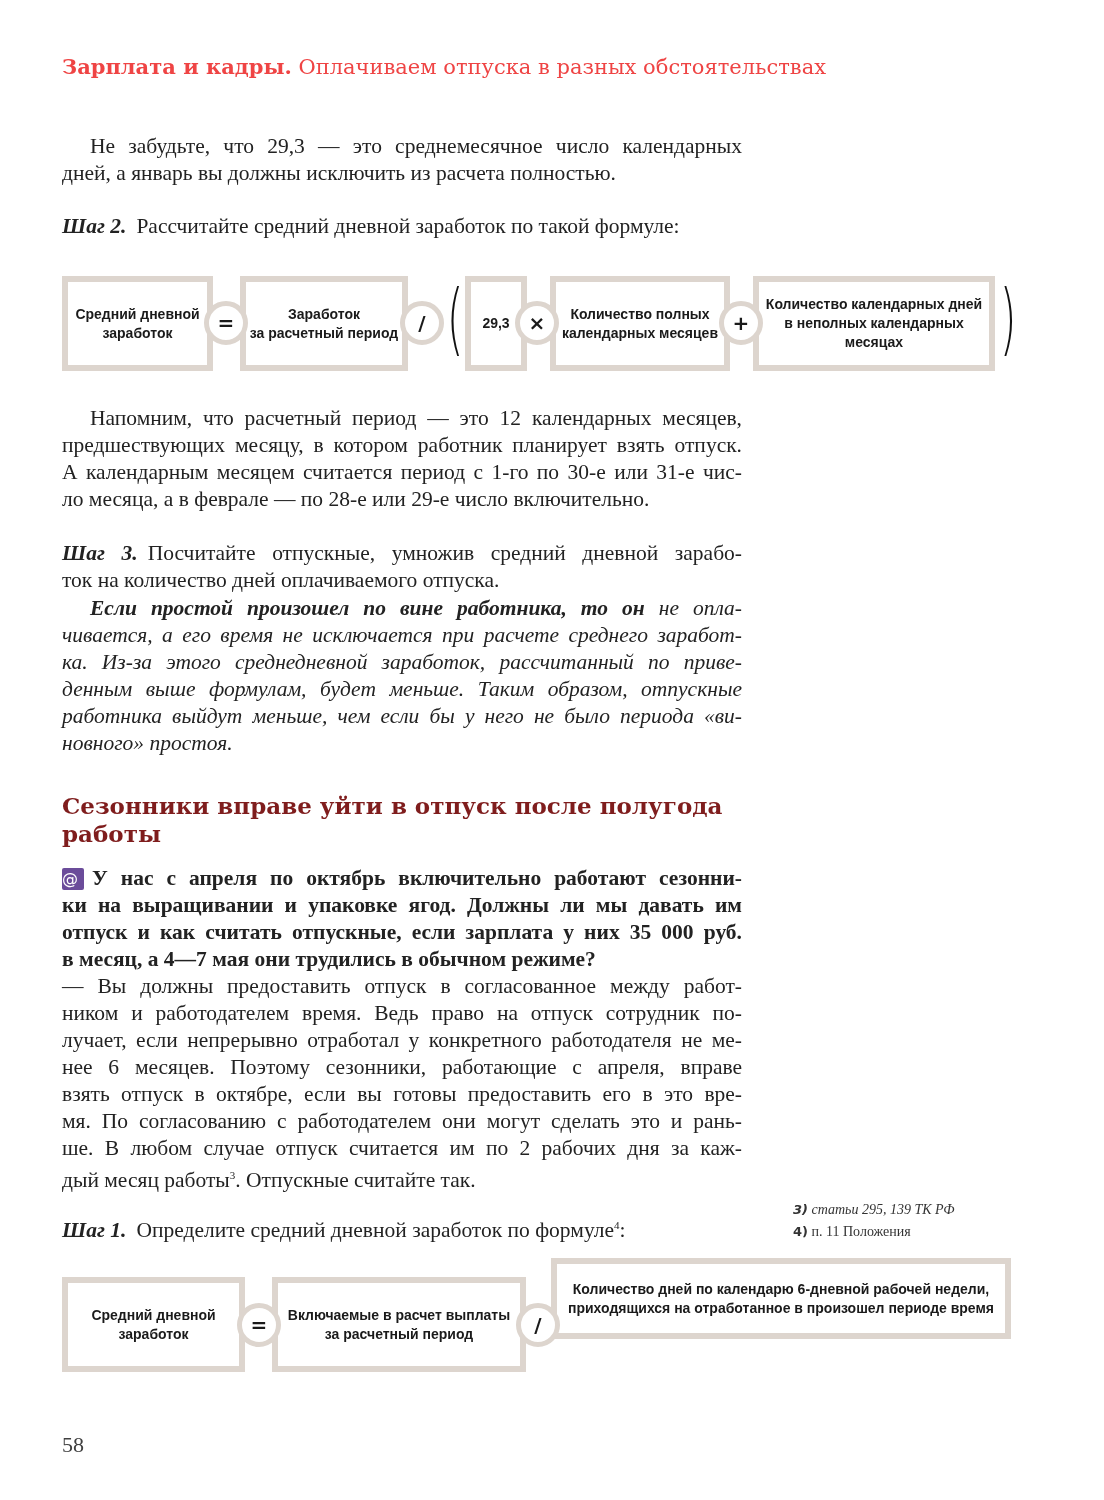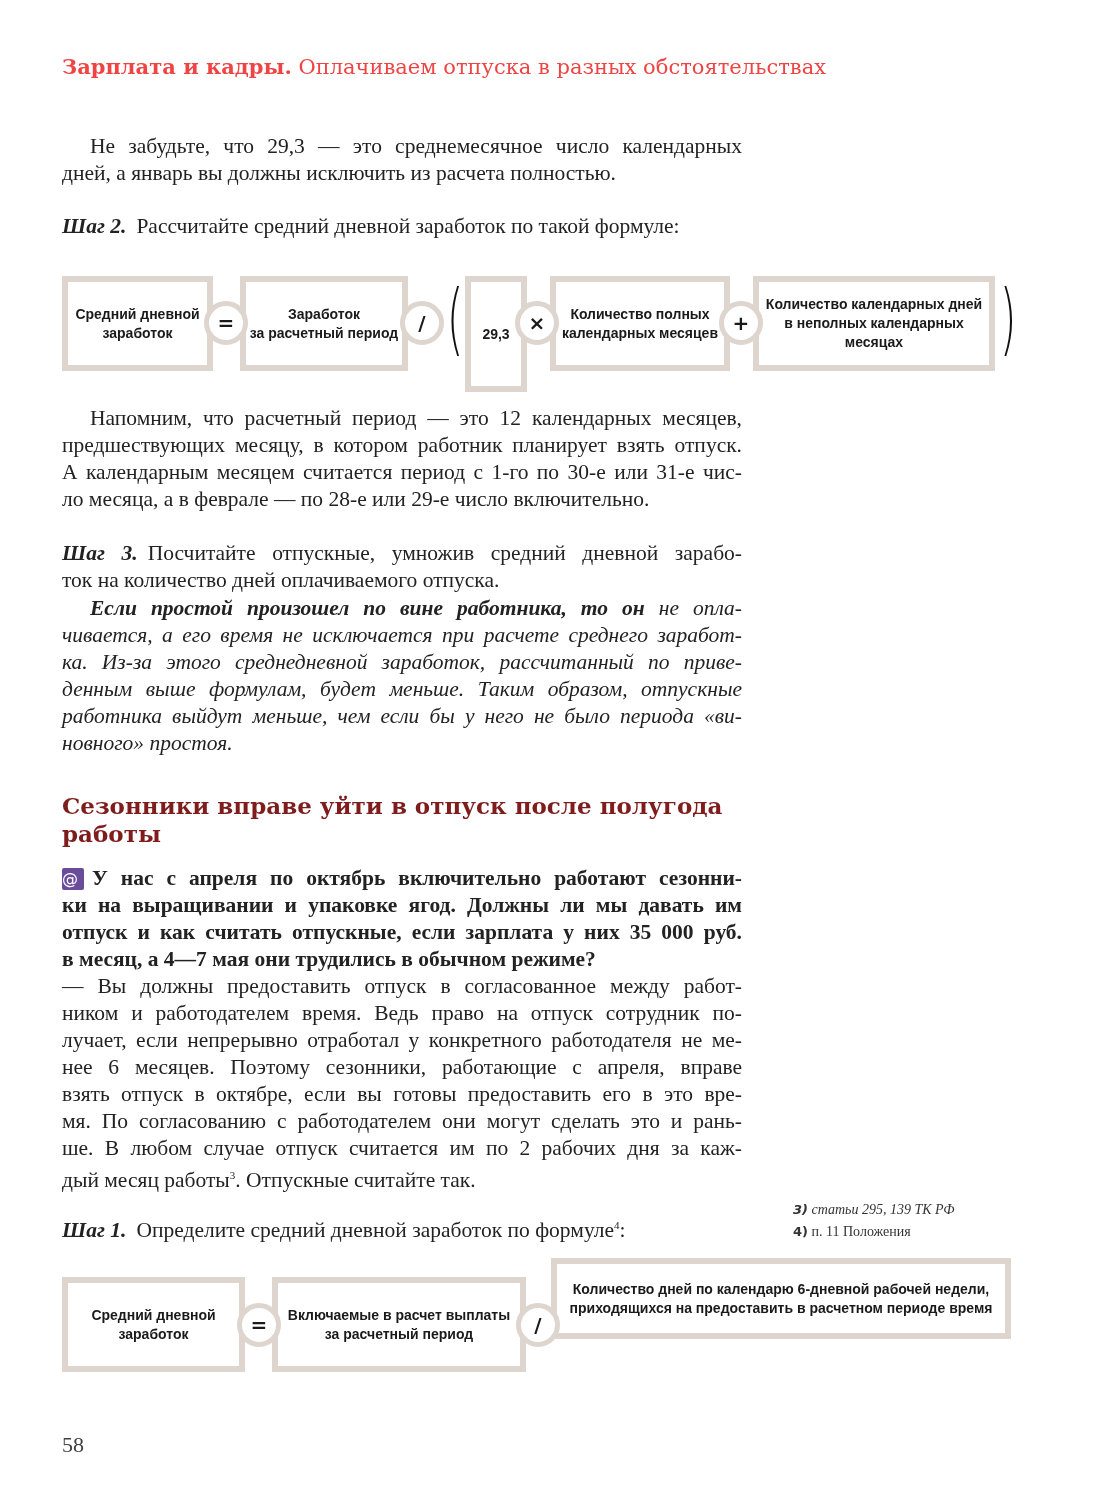--- a/index.html
+++ b/index.html
@@ -54,21 +54,21 @@
 <div>
   <div class="box" style="left:62px; top:276px; width:151px; height:95px;">
     <div><span>Средний дневной</span><br><span>заработок</span></div>
   </div>
   <div class="op" style="left:204px; top:301px;">=</div>
   <div class="box" style="left:240px; top:276px; width:168px; height:95px;">
     <div><span>Заработок</span><br><span>за расчетный период</span></div>
   </div>
   <div class="op" style="left:400px; top:301px;">/</div>
   <div class="paren" style="left:440px; top:280px;">(</div>
-  <div class="box" style="left:465px; top:276px; width:62px; height:116px;">
+  <div class="box" style="left:465px; top:276px; width:62px; height:95px;">
     <span>29,3</span>
   </div>
   <div class="op" style="left:515px; top:301px;">×</div>
   <div class="box" style="left:550px; top:276px; width:180px; height:95px;">
     <div><span>Количество полных</span><br><span>календарных месяцев</span></div>
   </div>
   <div class="op" style="left:719px; top:301px;">+</div>
   <div class="box" style="left:753px; top:276px; width:242px; height:95px;">
     <div><span>Количество календарных дней</span><br><span>в неполных календарных</span><br><span>месяцах</span></div>
   </div>
@@ -133,17 +133,17 @@
 <div>
   <div class="box" style="left:62px; top:1277px; width:183px; height:95px;">
     <div><span>Средний дневной</span><br><span>заработок</span></div>
   </div>
   <div class="op" style="left:237px; top:1303px;">=</div>
   <div class="box" style="left:272px; top:1277px; width:254px; height:95px;">
     <div><span>Включаемые в расчет выплаты</span><br><span>за расчетный период</span></div>
   </div>
   <div class="op" style="left:516px; top:1303px;">/</div>
   <div class="box" style="left:551px; top:1258px; width:460px; height:81px;">
-    <div><span>Количество дней по календарю 6-дневной рабочей недели,</span><br><span>приходящихся на предоставить в расчетном периоде время</span></div>
+    <div><span>Количество дней по календарю 6-дневной рабочей недели,</span><br><span>приходящихся на отработанное в произошел периоде время</span></div>
   </div>
 </div>
 
 <div class="pageno">58</div>
 
 </body></html>

